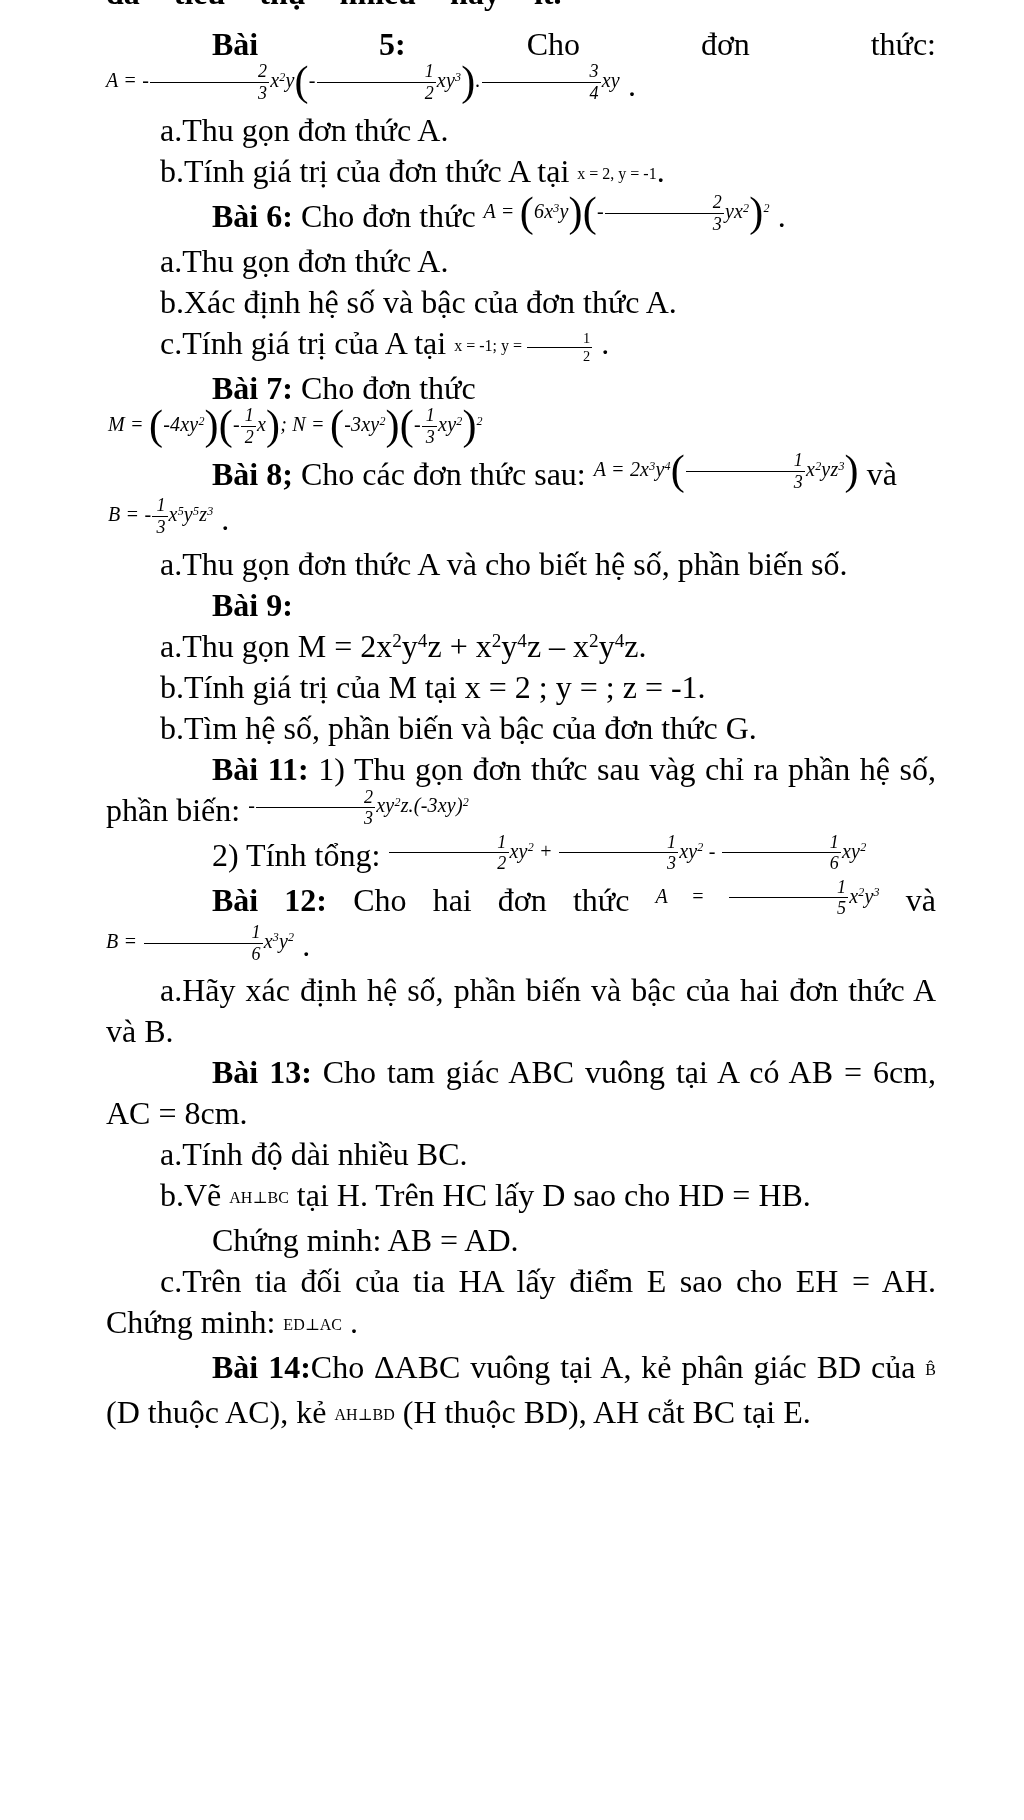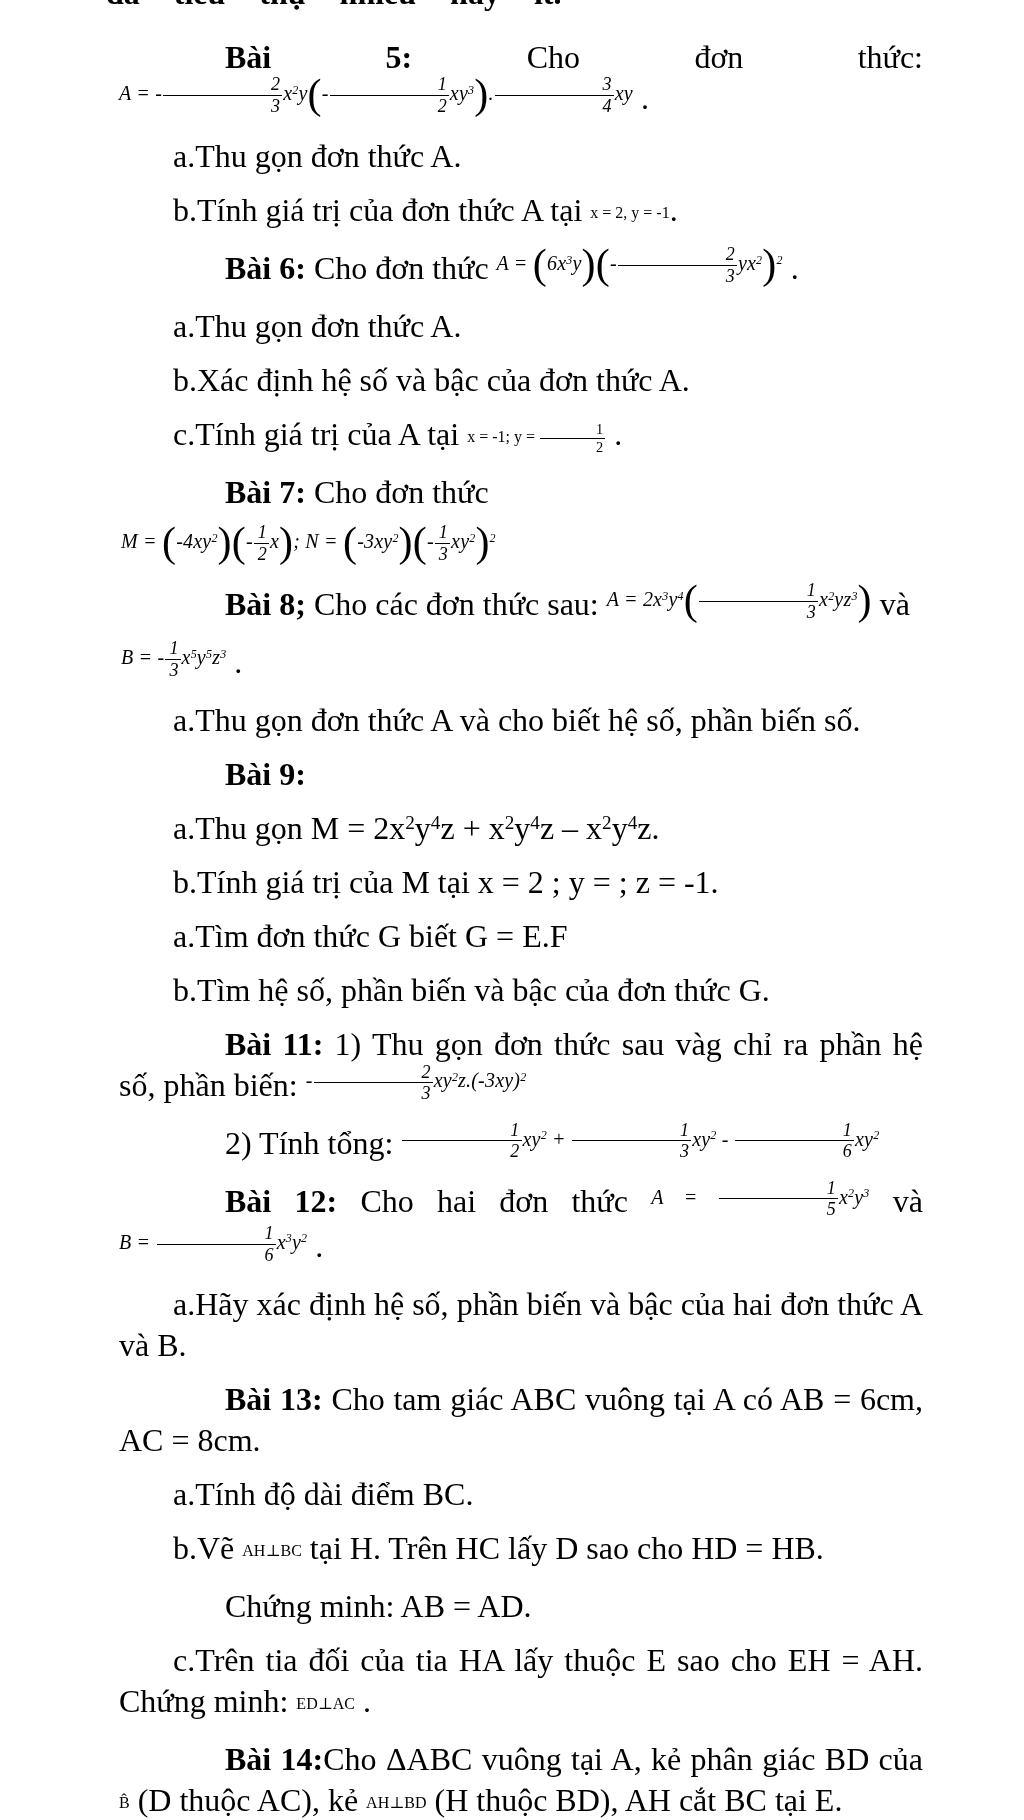--- a/index.html
+++ b/index.html
@@ -8,21 +8,21 @@
     background:#ffffff; color:#000000;
     font-family:"Liberation Serif", "DejaVu Serif", serif;
     font-size:32px; line-height:41px;
   }
   .clip { height:16px; overflow:hidden; position:relative; margin:0 88px 0 106px; }
   .clipline {
     position:absolute; top:-27px; left:0;
     font-weight:bold; word-spacing:26px; white-space:nowrap;
   }
   .doc { padding:8px 88px 0 106px; }
-  p.para { margin:13px; text-align:justify; }
+  p.para { margin:0; text-align:justify; }
   p.para.item  { text-indent:54px; }
   p.para.head  { text-indent:106px; }
   p.para.flush { text-indent:2px; text-align:left; }
   .bold { font-weight:bold; }
   sup { font-size:0.6em; line-height:0; vertical-align:baseline; position:relative; top:-0.55em; }
   .fml { white-space:nowrap; }
   .fml.lg {
     font-style:italic; font-size:20px;
     vertical-align:middle; position:relative; top:-7px;
     letter-spacing:0.2px;
@@ -59,25 +59,24 @@
     <p class="para item"><span class="run">b.Xác định hệ số và bậc của đơn thức A.</span></p>
     <p class="para item"><span class="run">c.Tính giá trị của A tại </span><span class="fml sm">x = -1; y = <span class="frac"><span class="num">1</span><span class="den">2</span></span></span><span class="run"> .</span></p>
     <p class="para head"><span class="bold">Bài 7:</span><span class="run"> Cho đơn thức</span></p>
     <p class="para flush"><span class="fml lg">M = <span class="bigp">(</span>-4xy<sup>2</sup><span class="bigp">)</span><span class="bigp">(</span>-<span class="frac"><span class="num">1</span><span class="den">2</span></span>x<span class="bigp">)</span>; N = <span class="bigp">(</span>-3xy<sup>2</sup><span class="bigp">)</span><span class="bigp">(</span>-<span class="frac"><span class="num">1</span><span class="den">3</span></span>xy<sup>2</sup><span class="bigp">)</span><sup>2</sup></span></p>
     <p class="para head"><span class="bold">Bài 8;</span><span class="run"> Cho các đơn thức sau: </span><span class="fml lg">A = 2x<sup>3</sup>y<sup>4</sup><span class="bigp">(</span><span class="frac"><span class="num">1</span><span class="den">3</span></span>x<sup>2</sup>yz<sup>3</sup><span class="bigp">)</span></span><span class="run"> và</span></p>
     <p class="para flush"><span class="fml lg">B = -<span class="frac"><span class="num">1</span><span class="den">3</span></span>x<sup>5</sup>y<sup>5</sup>z<sup>3</sup></span><span class="run"> .</span></p>
     <p class="para item"><span class="run">a.Thu gọn đơn thức A và cho biết hệ số, phần biến số.</span></p>
     <p class="para head"><span class="bold">Bài 9:</span></p>
     <p class="para item"><span class="run">a.Thu gọn M = 2x<sup>2</sup>y<sup>4</sup>z + x<sup>2</sup>y<sup>4</sup>z – x<sup>2</sup>y<sup>4</sup>z.</span></p>
     <p class="para item"><span class="run">b.Tính giá trị của M tại x = 2 ; y = ; z = -1.</span></p>
-    <p class="para item"><span class="run">a.Tìm đơn thức G biết G = E.F</span></p>
     <p class="para item"><span class="run">b.Tìm hệ số, phần biến và bậc của đơn thức G.</span></p>
     <p class="para head"><span class="bold">Bài 11:</span><span class="run"> 1) Thu gọn đơn thức sau vàg chỉ ra phần hệ số, phần biến: </span><span class="fml lg">-<span class="frac"><span class="num">2</span><span class="den">3</span></span>xy<sup>2</sup>z.(-3xy)<sup>2</sup></span></p>
     <p class="para head"><span class="run">2) Tính tổng: </span><span class="fml lg"><span class="frac"><span class="num">1</span><span class="den">2</span></span>xy<sup>2</sup> + <span class="frac"><span class="num">1</span><span class="den">3</span></span>xy<sup>2</sup> - <span class="frac"><span class="num">1</span><span class="den">6</span></span>xy<sup>2</sup></span></p>
     <p class="para head"><span class="bold">Bài 12:</span><span class="run"> Cho hai đơn thức </span><span class="fml lg">A = <span class="frac"><span class="num">1</span><span class="den">5</span></span>x<sup>2</sup>y<sup>3</sup></span><span class="run"> và </span><span class="fml lg">B = <span class="frac"><span class="num">1</span><span class="den">6</span></span>x<sup>3</sup>y<sup>2</sup></span><span class="run"> .</span></p>
     <p class="para item"><span class="run">a.Hãy xác định hệ số, phần biến và bậc của hai đơn thức A và B.</span></p>
     <p class="para head"><span class="bold">Bài 13:</span><span class="run"> Cho tam giác ABC vuông tại A có AB = 6cm, AC = 8cm.</span></p>
-    <p class="para item"><span class="run">a.Tính độ dài điểm BC.</span></p>
+    <p class="para item"><span class="run">a.Tính độ dài nhiều BC.</span></p>
     <p class="para item"><span class="run">b.Vẽ </span><span class="fml sm">AH⊥BC</span><span class="run"> tại H. Trên HC lấy D sao cho HD = HB.</span></p>
     <p class="para head"><span class="run">Chứng minh: AB = AD.</span></p>
-    <p class="para item"><span class="run">c.Trên tia đối của tia HA lấy thuộc E sao cho EH = AH. Chứng minh: </span><span class="fml sm">ED⊥AC</span><span class="run"> .</span></p>
+    <p class="para item"><span class="run">c.Trên tia đối của tia HA lấy điểm E sao cho EH = AH. Chứng minh: </span><span class="fml sm">ED⊥AC</span><span class="run"> .</span></p>
     <p class="para head"><span class="bold">Bài 14:</span><span class="run">Cho ΔABC vuông tại A, kẻ phân giác BD của </span><span class="fml sm">B̂</span><span class="run"> (D thuộc AC), kẻ </span><span class="fml sm">AH⊥BD</span><span class="run"> (H thuộc BD), AH cắt BC tại E.</span></p>
   </div>
 
 </body></html>

